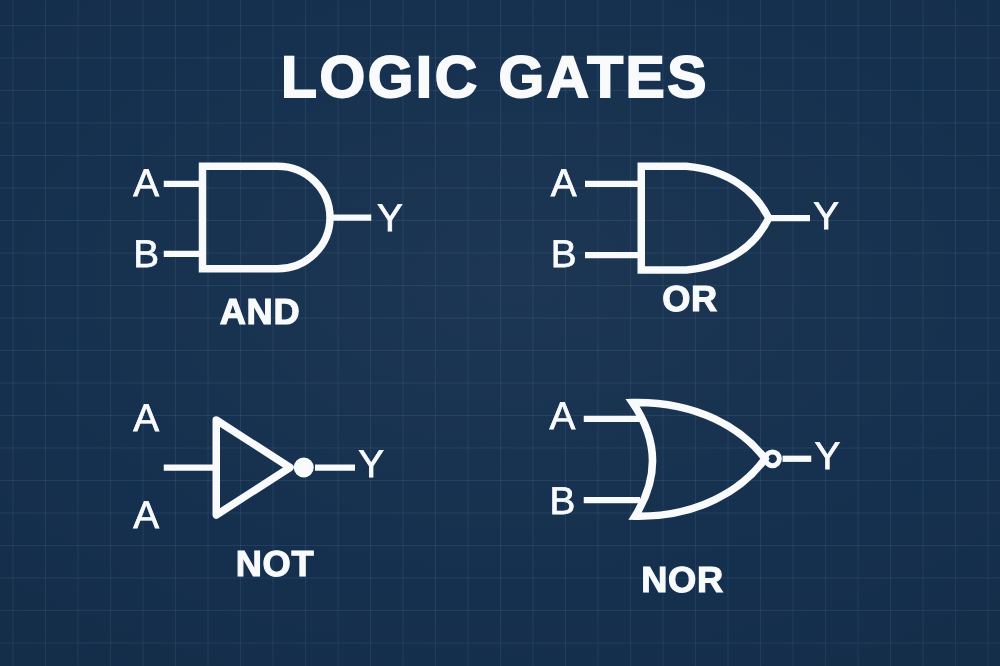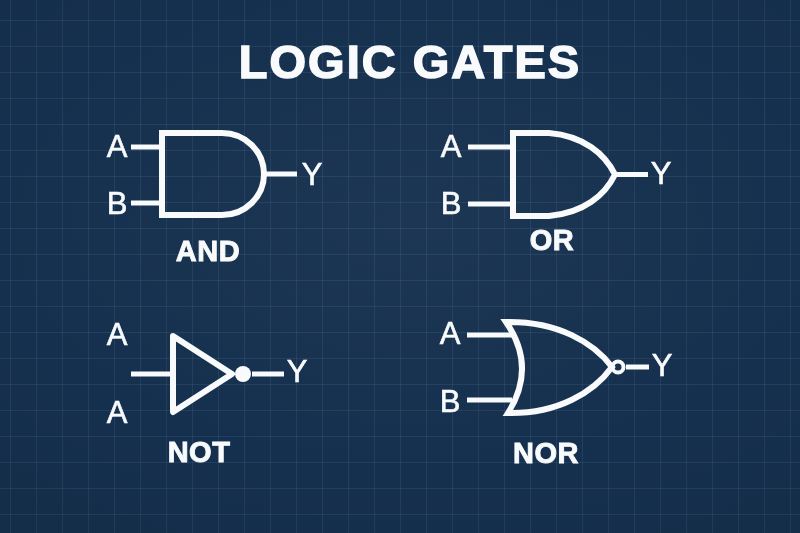--- a/index.html
+++ b/index.html
@@ -23,21 +23,21 @@
     font-family:"Liberation Sans", sans-serif;
     color:var(--text);
   }
   .vignette{
     position:absolute;inset:0;
     background:radial-gradient(120% 105% at 52% 42%, rgba(255,255,255,0.03) 0%, rgba(0,0,0,0.0) 45%, rgba(0,0,0,0.16) 100%);
     pointer-events:none;
   }
   .title{
     position:absolute;
-    left:410px;top:61px;
+    left:396px;top:61px;
     transform:translate(-50%,-50%);
     font-size:47px;
     font-weight:700;
     letter-spacing:2px;
     -webkit-text-stroke:1.5px var(--text);
     white-space:nowrap;
   }
   .gate{position:absolute;inset:0;pointer-events:none;}
   .gate-svg{position:absolute;color:var(--stroke);overflow:visible;}
   .pin{
@@ -98,29 +98,29 @@
   <section class="gate">
     <svg class="gate-svg" style="left:122px;top:328px;" width="170" height="95" viewBox="122 328 170 95" fill="none" stroke="currentColor">
       <path d="M131 374 H173" stroke-width="5"></path>
       <path d="M173 336 L232 374 L173 412 Z" stroke-width="6" stroke-linejoin="round"></path>
       <circle cx="243" cy="374" r="8" fill="currentColor" stroke="none"></circle>
       <path d="M252 374 H284" stroke-width="5"></path>
     </svg>
     <span class="pin" style="left:117px;top:334px;">A</span>
     <span class="pin" style="left:117px;top:412px;">A</span>
     <span class="pin" style="left:297px;top:371px;">Y</span>
-    <span class="gate-name" style="left:199px;top:452px;">NOT</span>
+    <span class="gate-name" style="left:220px;top:452px;">NOT</span>
   </section>
 
   <section class="gate">
     <svg class="gate-svg" style="left:438px;top:312px;" width="240" height="112" viewBox="438 312 240 112" fill="none" stroke="currentColor">
       <path d="M467 335 H512" stroke-width="5"></path>
       <path d="M467 400 H512" stroke-width="5"></path>
       <path d="M506 322 C558 321 594 343 612 367 C594 392 558 414 508 413 Q537 367 506 322 Z" stroke-width="6" stroke-linejoin="miter"></path>
       <circle cx="618" cy="367" r="5.5" stroke-width="4"></circle>
       <path d="M626 367 H649" stroke-width="5"></path>
     </svg>
     <span class="pin" style="left:450px;top:333px;">A</span>
     <span class="pin" style="left:450px;top:401px;">B</span>
     <span class="pin" style="left:662px;top:365px;">Y</span>
-    <span class="gate-name" style="left:546px;top:453px;">NOR</span>
+    <span class="gate-name" style="left:546px;top:465px;">NOR</span>
   </section>
 </div>
 
 </body></html>

